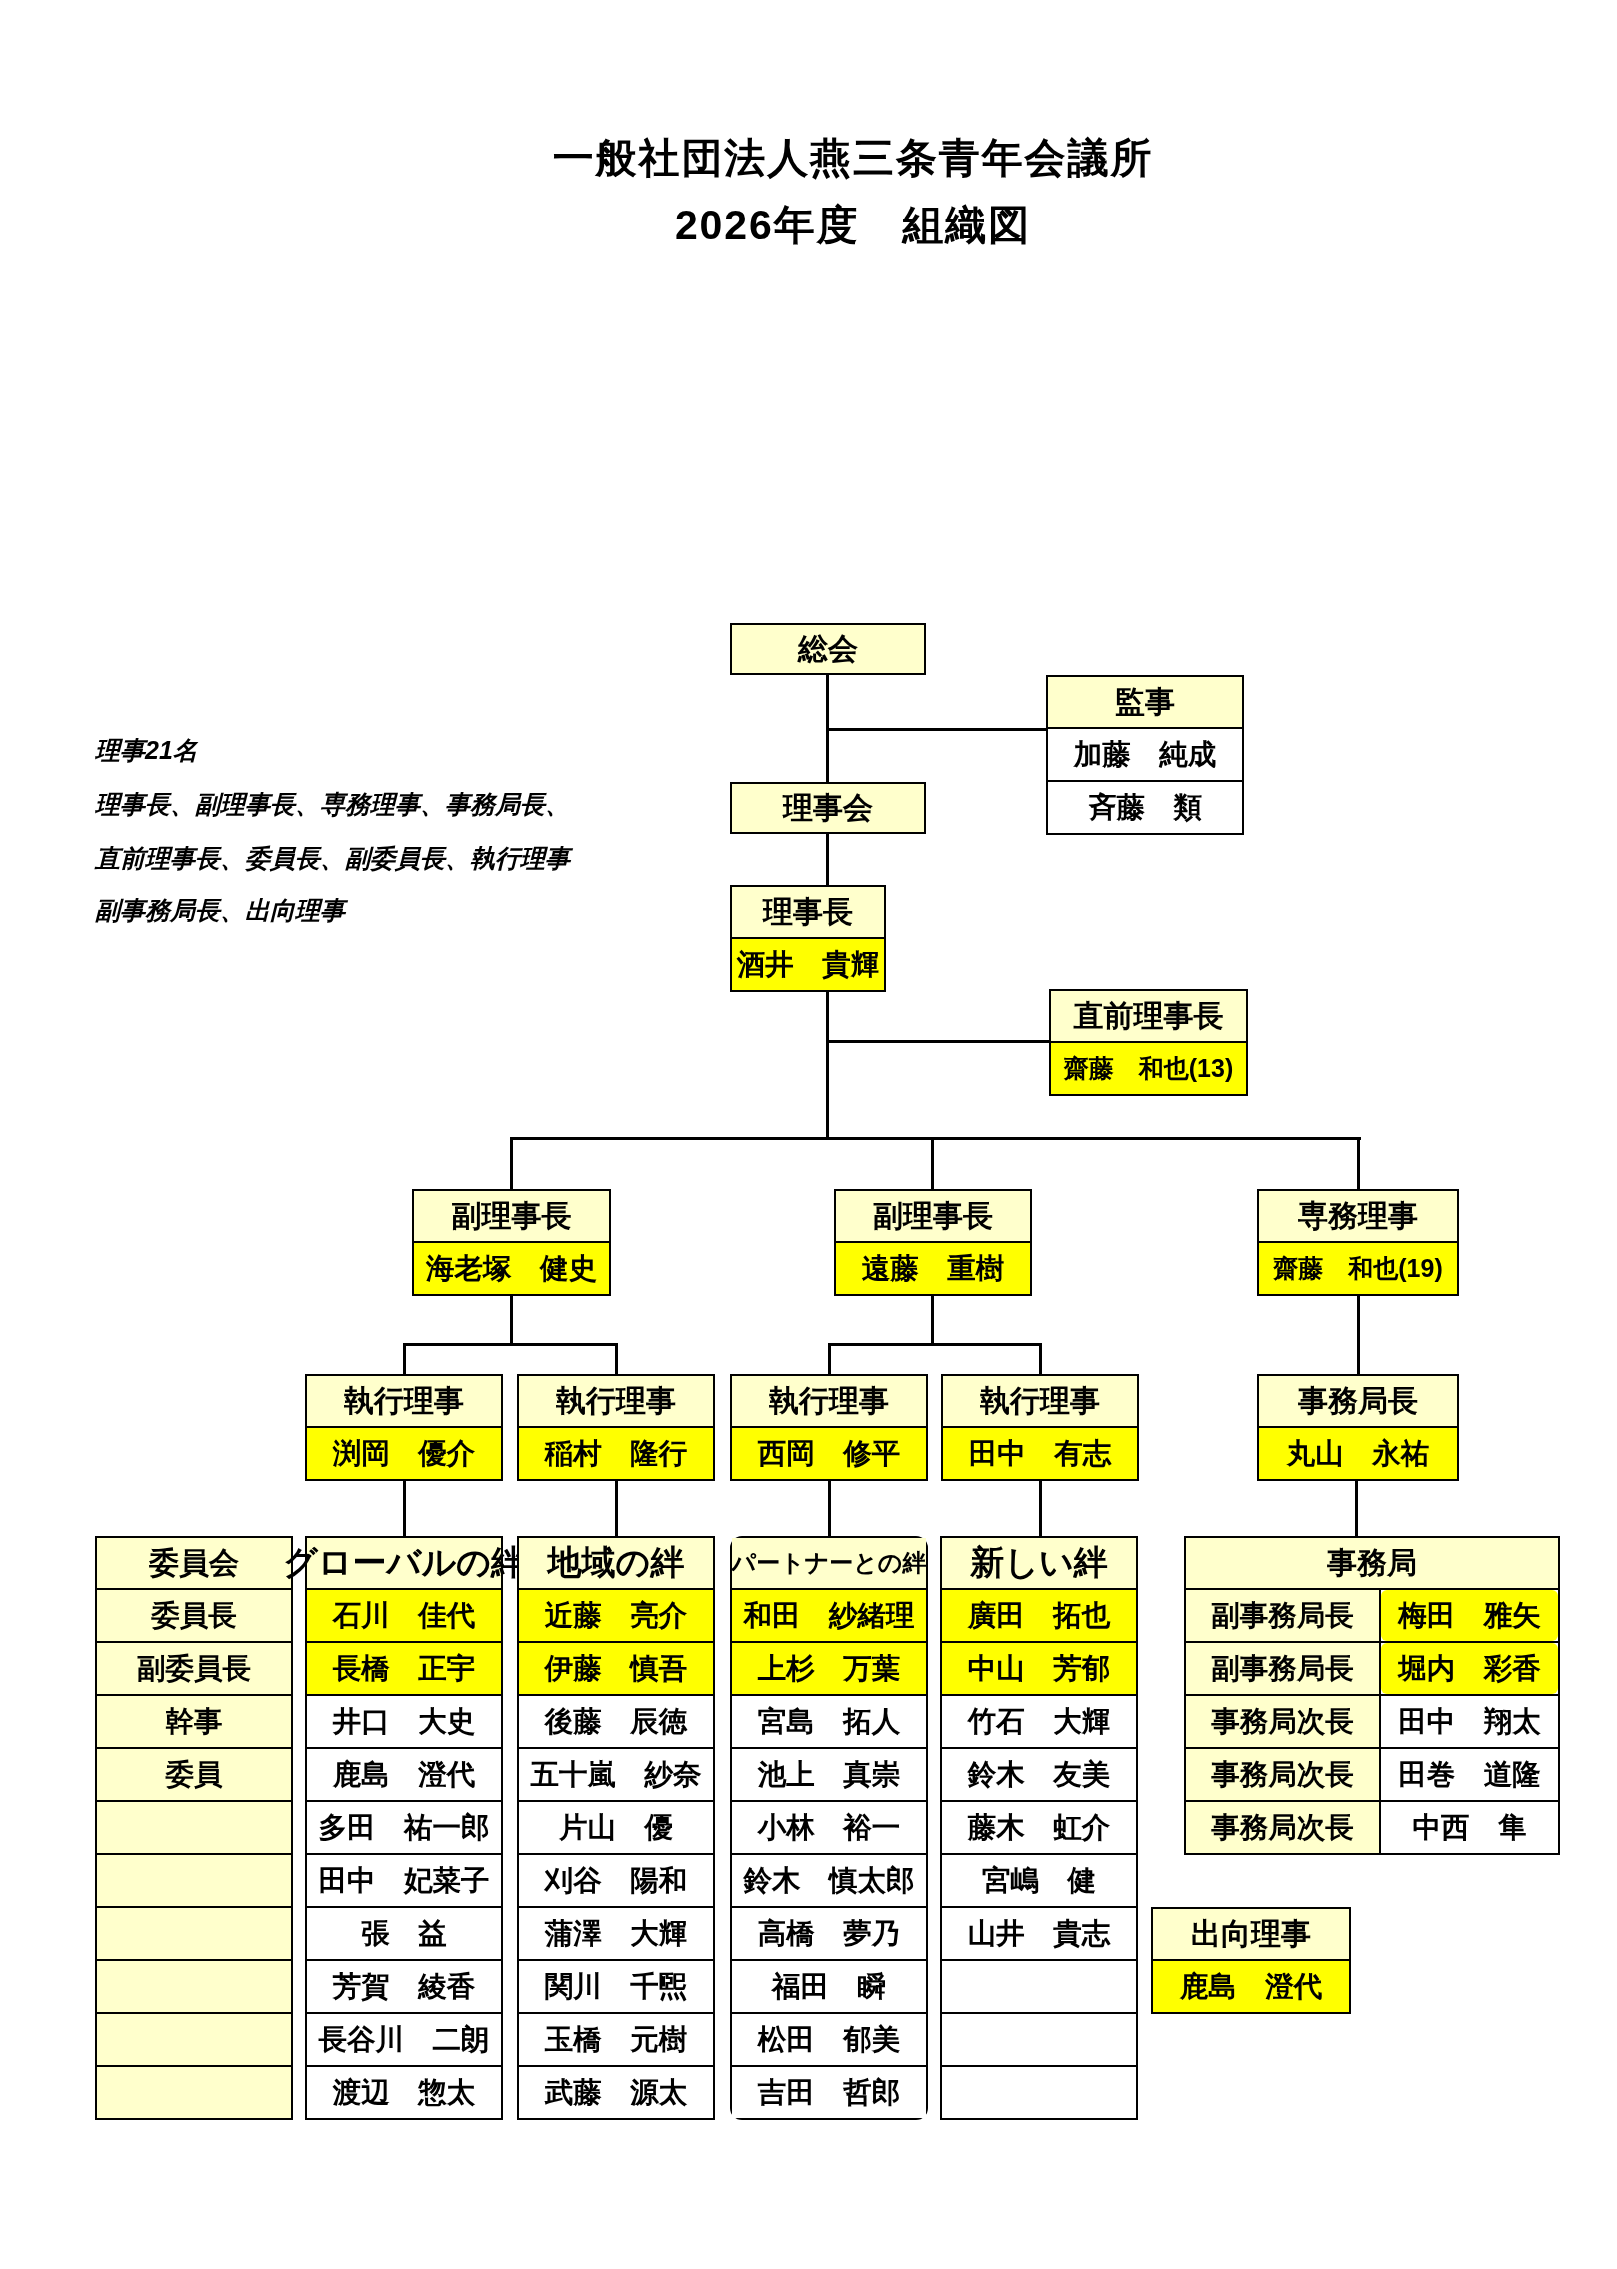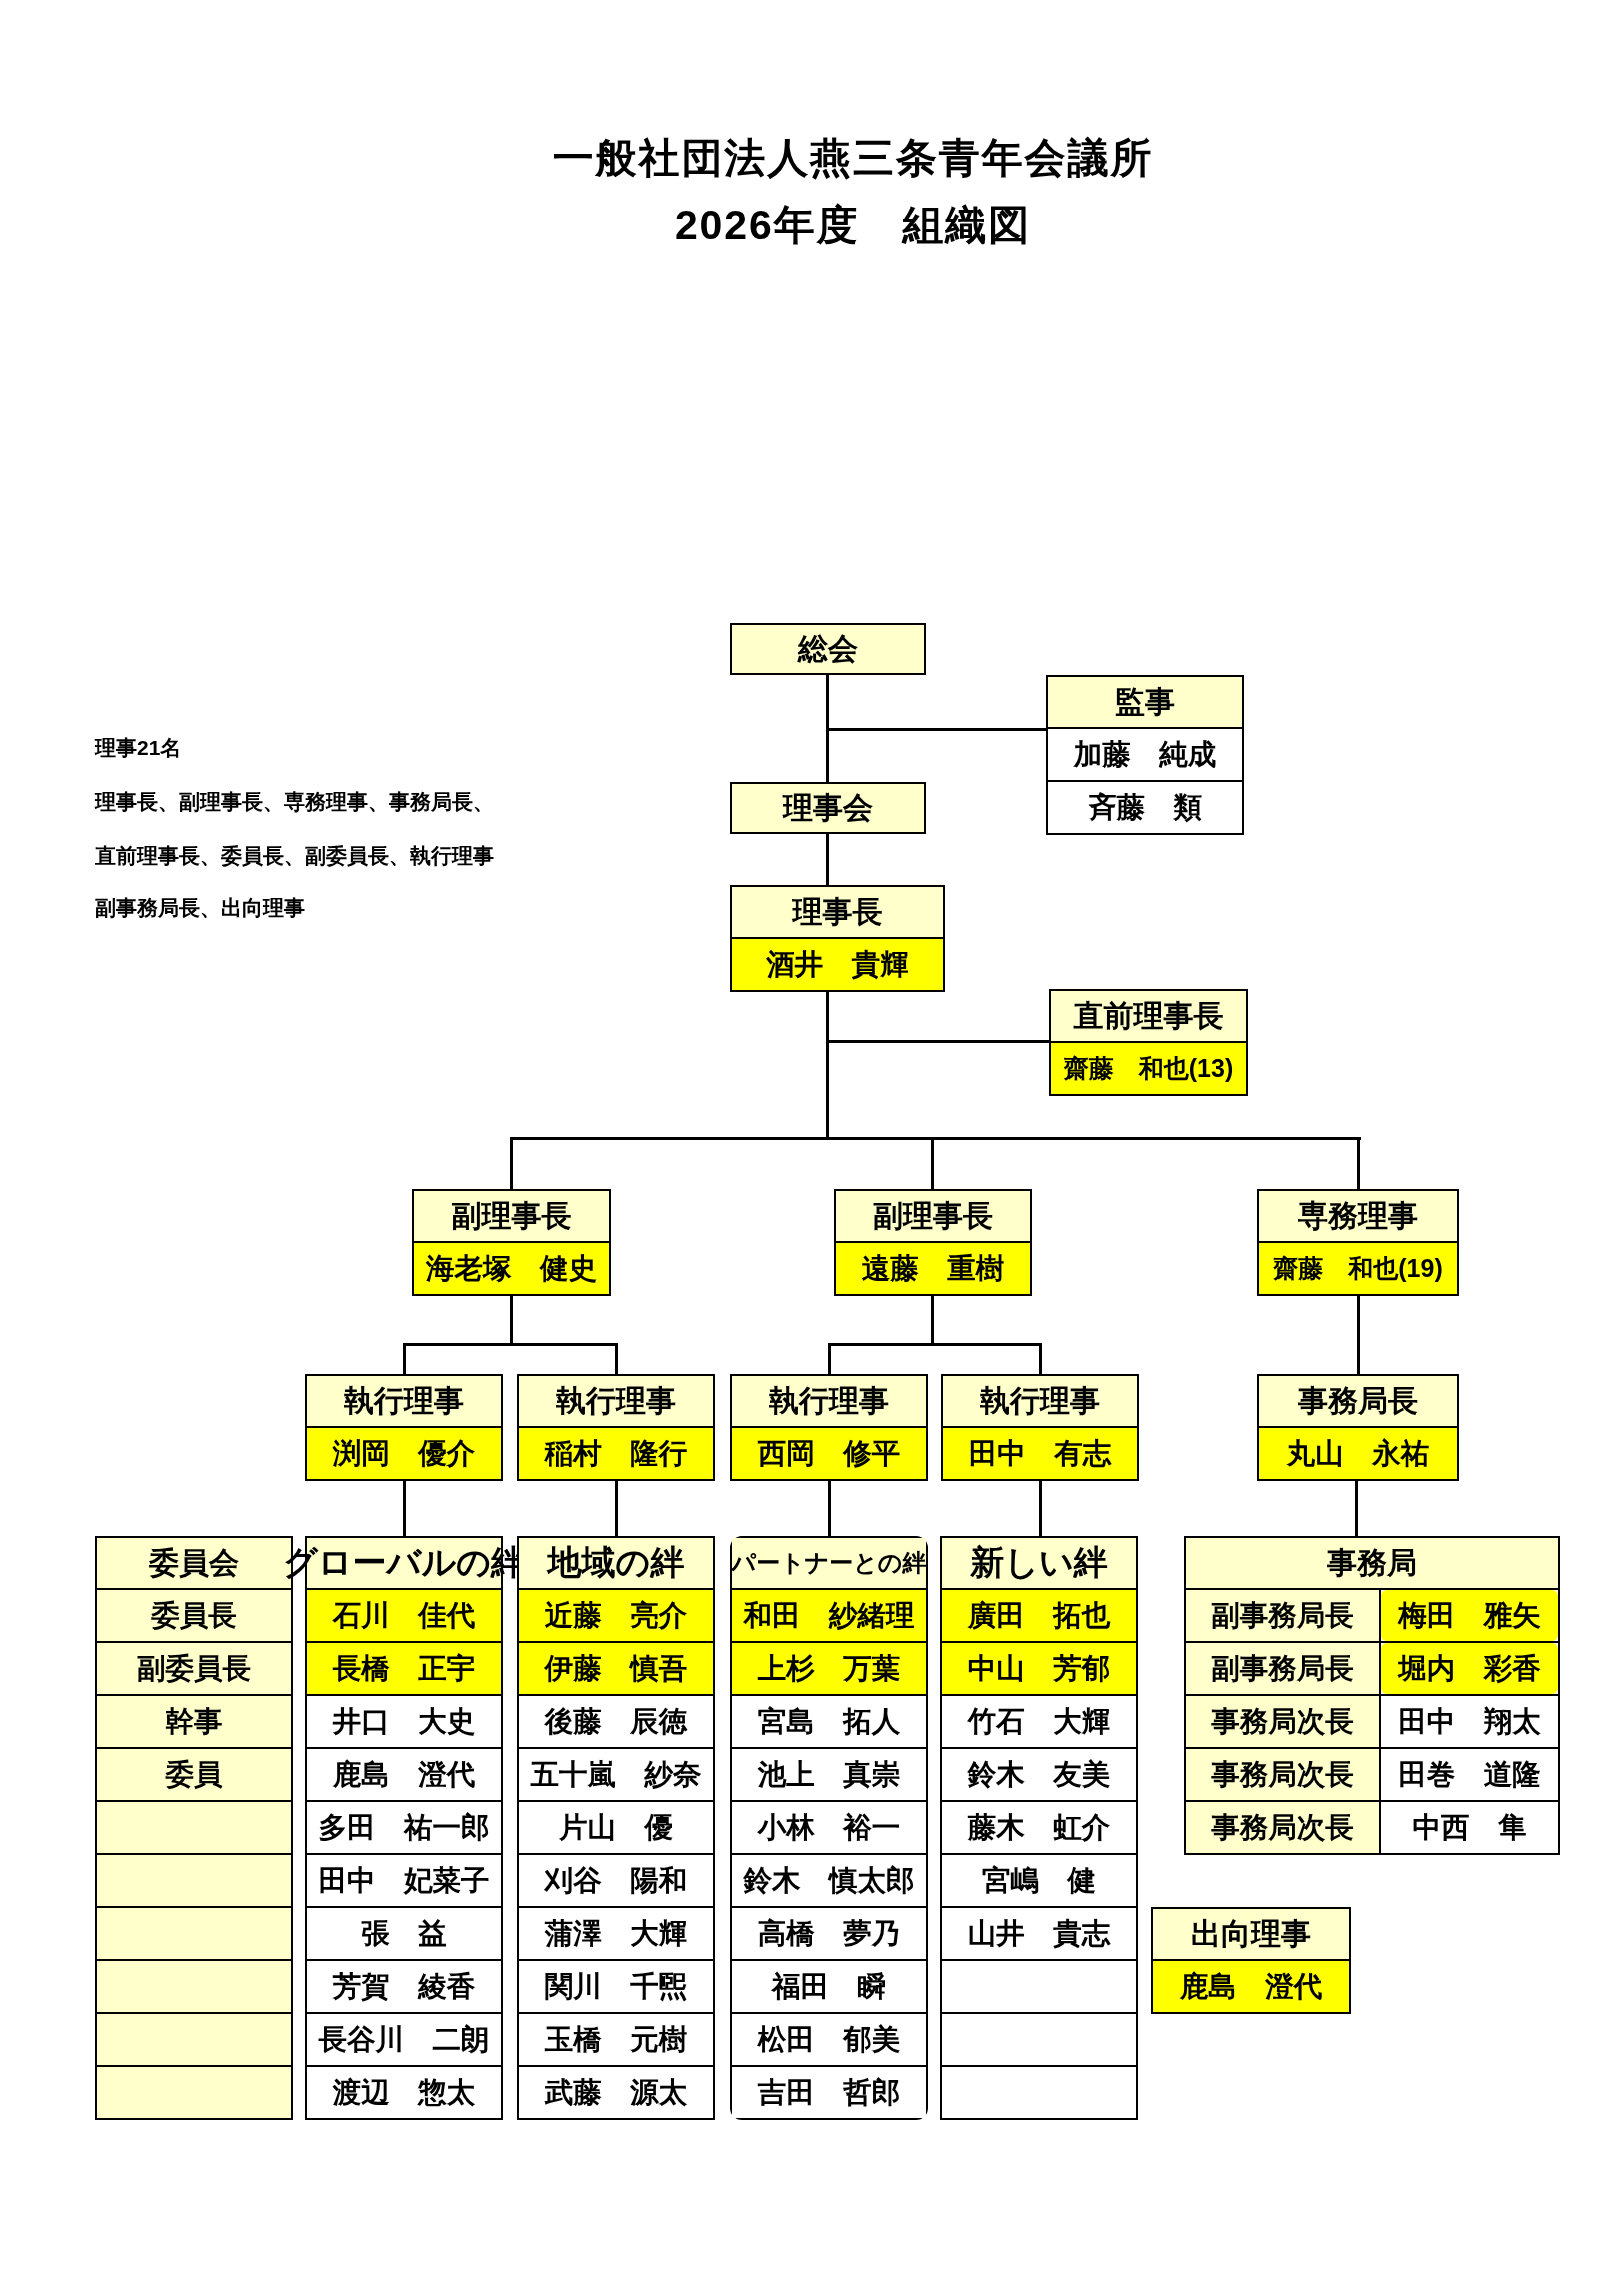--- a/index.html
+++ b/index.html
@@ -1,19 +1,19 @@
 <!DOCTYPE html>
 <html style="--cream: #ffffcc; --yellow: #ffff00; --white: #ffffff; --line: #000000;font-size:15px"><head>
 <meta charset="utf-8">
 <style>
   html,body{margin:0;padding:0;background:#fff;}
   .canvas{position:relative;width:1618px;height:2269px;background:#fff;
           font-family:"Liberation Sans",sans-serif;font-weight:bold;color:#000;overflow:hidden;}
   .title{position:absolute;left:0;width:100%;text-align:center;font-size:41px;letter-spacing:1.9px;white-space:pre;padding-left:44px;}
-  .note-line{position:absolute;left:95px;font-size:21px;white-space:pre;}
+  .note-line{position:absolute;left:95px;font-size:25px;white-space:pre;font-style:italic;}
   .line{position:absolute;background:#000;z-index:1;}
   .box1{position:absolute;border:2.9px solid #000;box-sizing:border-box;display:flex;
         align-items:center;justify-content:center;z-index:2;background:#fff;font-size:30px;white-space:pre;}
   .box2,.col,.sec{position:absolute;border:2.9px solid #000;box-sizing:border-box;z-index:2;background:#fff;}
   .cell{height:53px;border-top:2.9px solid #000;box-sizing:border-box;display:flex;
         align-items:center;justify-content:center;font-size:28.5px;background:#fff;white-space:pre;}
   .cell:first-child{height:50px;border-top:none;}
   .hd{font-size:30px;}
   .chd{font-size:34px;}
   .sm8{font-size:24px;}
@@ -66,21 +66,21 @@
   <div class="box1 cream" style="left:730px;top:623px;width:196px;height:52px;">総会</div>
 
   <div class="col" style="left:1046px;top:675px;width:198px;">
     <div class="cell cream hd">監事</div>
     <div class="cell">加藤　純成</div>
     <div class="cell">斉藤　類</div>
   </div>
 
   <div class="box1 cream" style="left:730px;top:782px;width:196px;height:52px;">理事会</div>
 
-  <div class="box2" style="left:730px;top:885px;width:215px;">
+  <div class="box2" style="left:730px;top:885px;width:156px;">
     <div class="cell cream hd">理事長</div>
     <div class="cell yellow">酒井　貴輝</div>
   </div>
 
   <div class="box2" style="left:1049px;top:989px;width:199px;">
     <div class="cell cream hd">直前理事長</div>
     <div class="cell yellow fsm">齋藤　和也(13)</div>
   </div>
 
   <div class="box2" style="left:412px;top:1189px;width:199px;">

